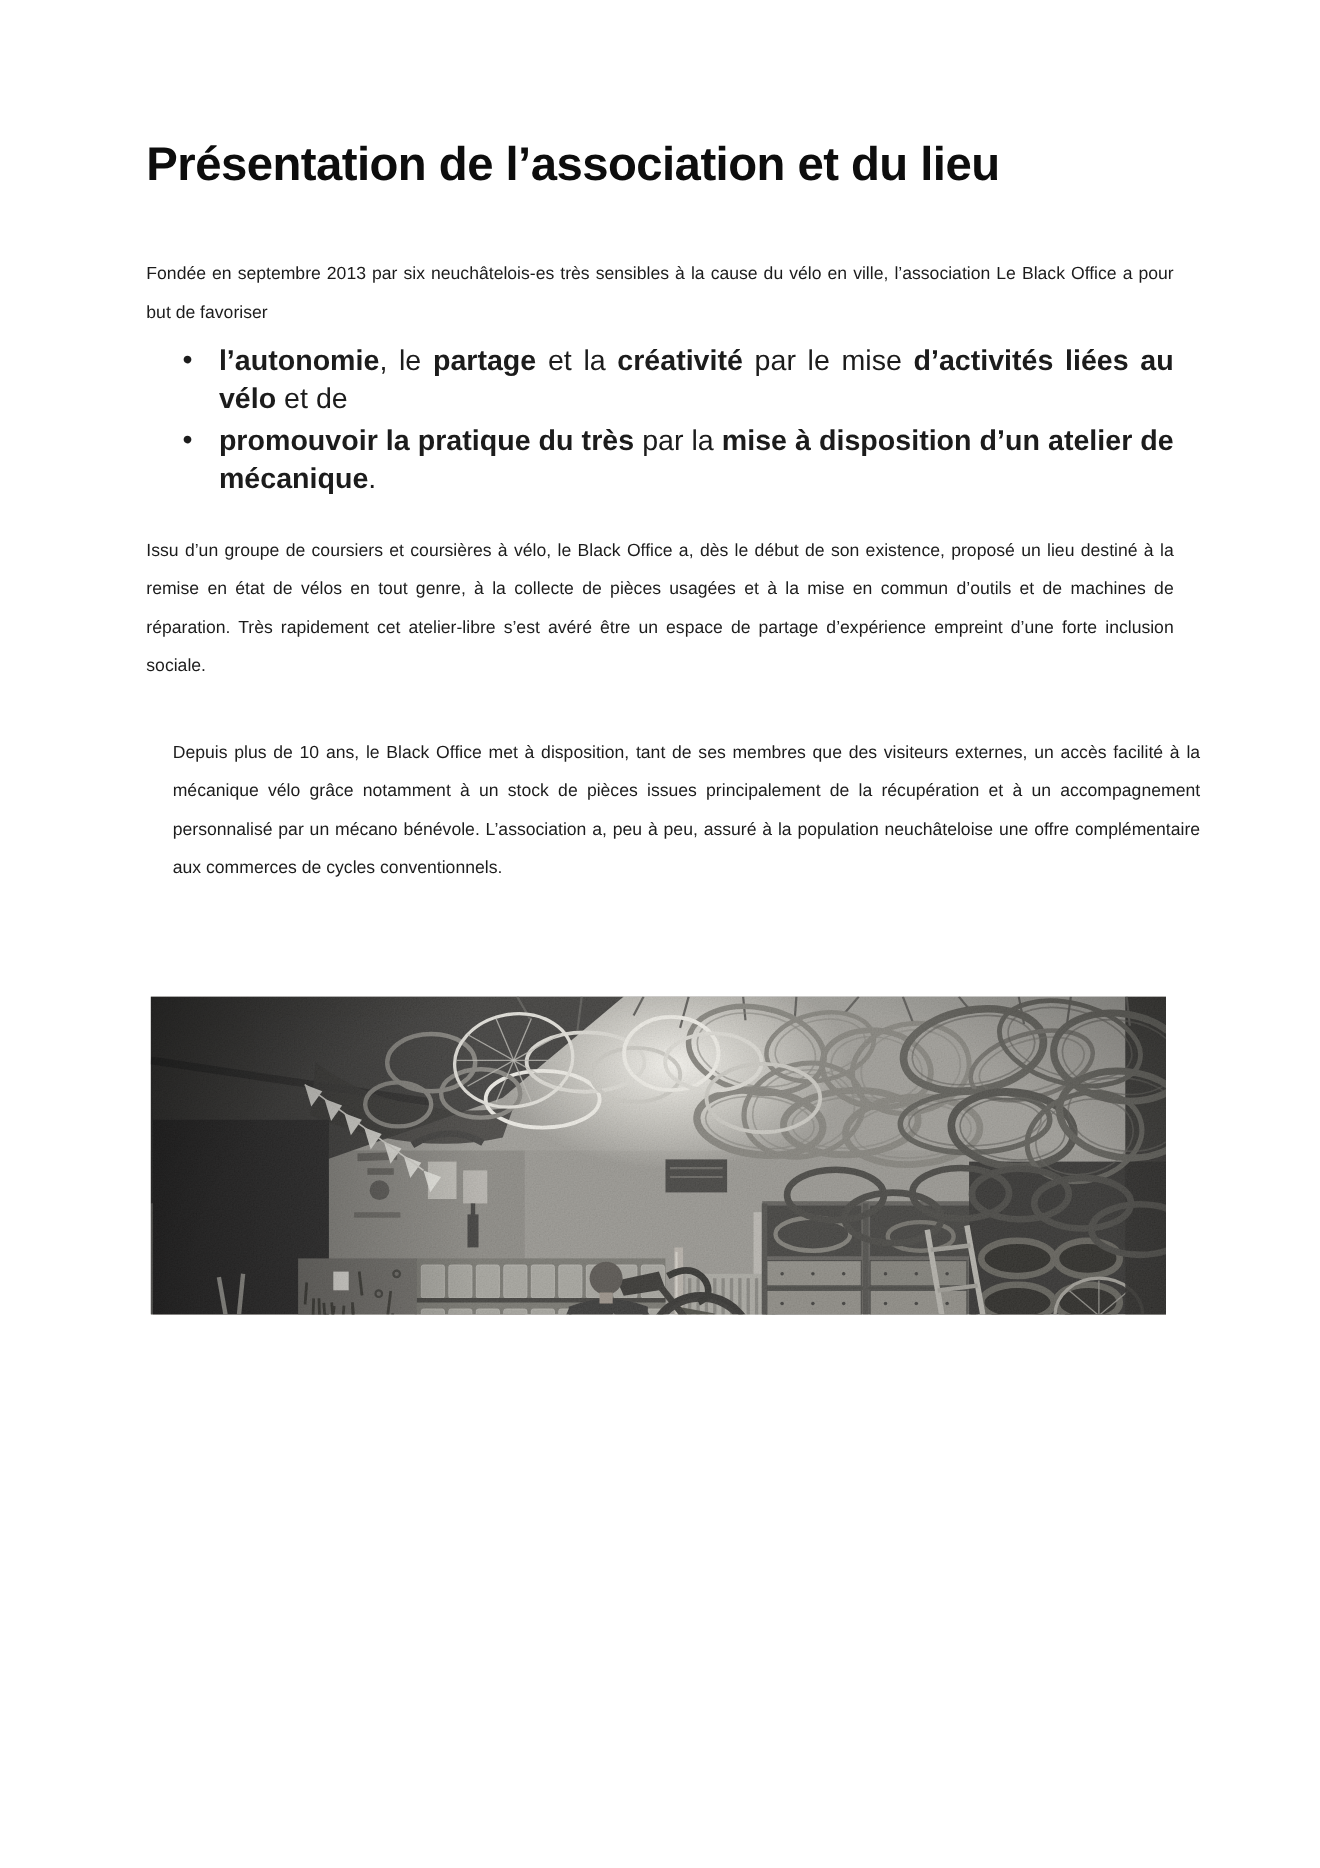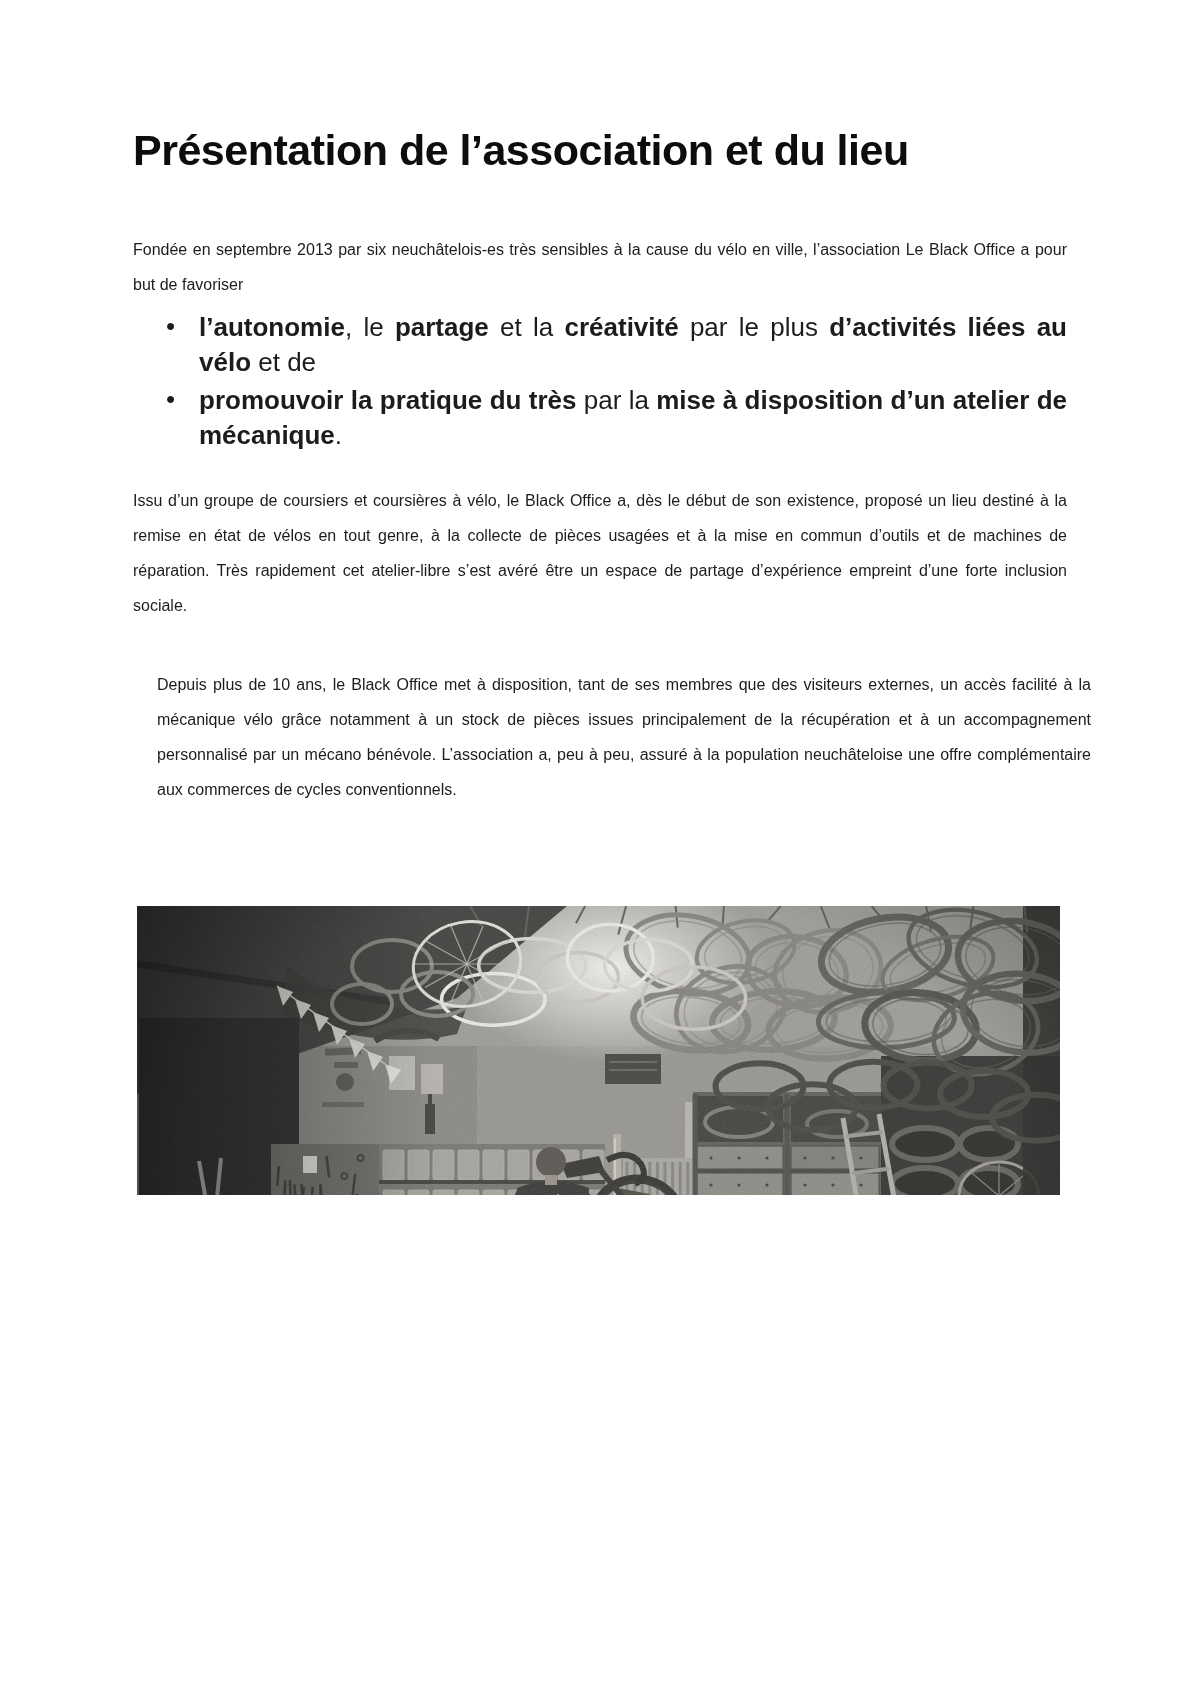--- a/index.html
+++ b/index.html
@@ -29,21 +29,21 @@
 
 <div class="page">
 
   <h1 class="title">Présentation de l’association et du lieu</h1>
 
   <p class="para p1">Fondée en septembre 2013 par six neuchâtelois-es très sensibles à la cause du vélo en ville, l’association Le Black Office a pour but de favoriser</p>
 
   <ul class="bullets">
     <li>
       <span class="marker">•</span>
-      <span><b>l’autonomie</b><span>, le </span><b>partage</b><span> et la </span><b>créativité</b><span> par le plus </span><b>d’activités liées au vélo</b><span> et de</span></span>
+      <span><b>l’autonomie</b><span>, le </span><b>partage</b><span> et la </span><b>créativité</b><span> par le mise </span><b>d’activités liées au vélo</b><span> et de</span></span>
     </li>
     <li>
       <span class="marker">•</span>
       <span><b>promouvoir la pratique du très</b><span> par la </span><b>mise à disposition d’un atelier de mécanique</b><span>.</span></span>
     </li>
   </ul>
 
   <p class="para p2">Issu d’un groupe de coursiers et coursières à vélo, le Black Office a, dès le début de son existence, proposé un lieu destiné à la remise en état de vélos en tout genre, à la collecte de pièces usagées et à la mise en commun d’outils et de machines de réparation. Très rapidement cet atelier-libre s’est avéré être un espace de partage d’expérience empreint d’une forte inclusion sociale.</p>
 
   <p class="para p3">Depuis plus de 10 ans, le Black Office met à disposition, tant de ses membres que des visiteurs externes, un accès facilité à la mécanique vélo grâce notamment à un stock de pièces issues principalement de la récupération et à un accompagnement personnalisé par un mécano bénévole. L’association a, peu à peu, assuré à la population neuchâteloise une offre complémentaire aux commerces de cycles conventionnels.</p>

